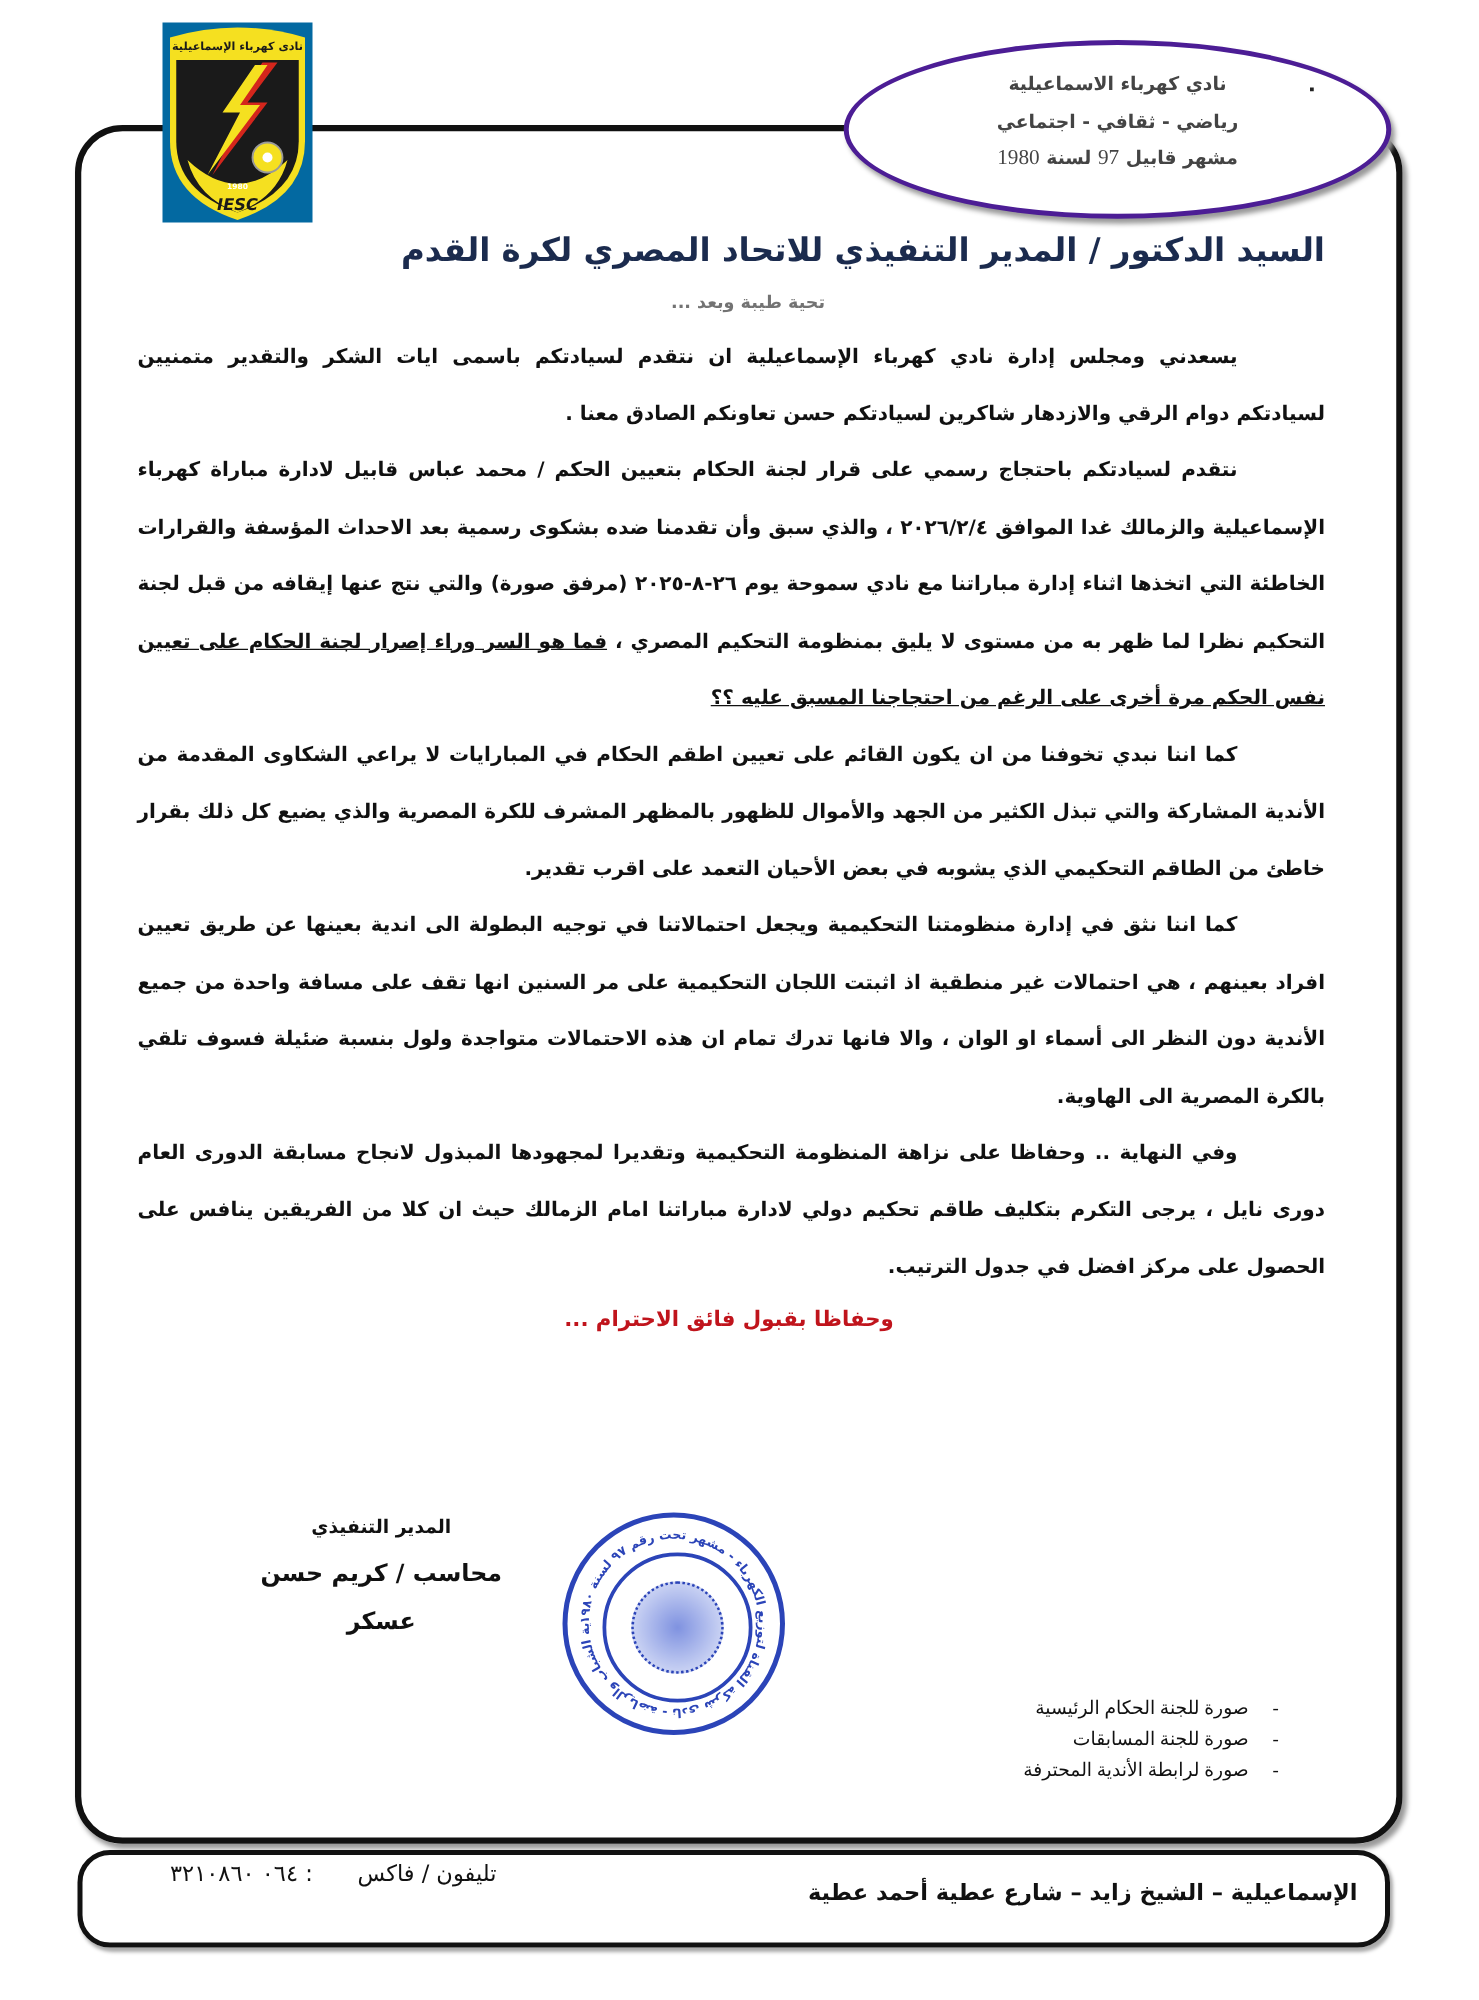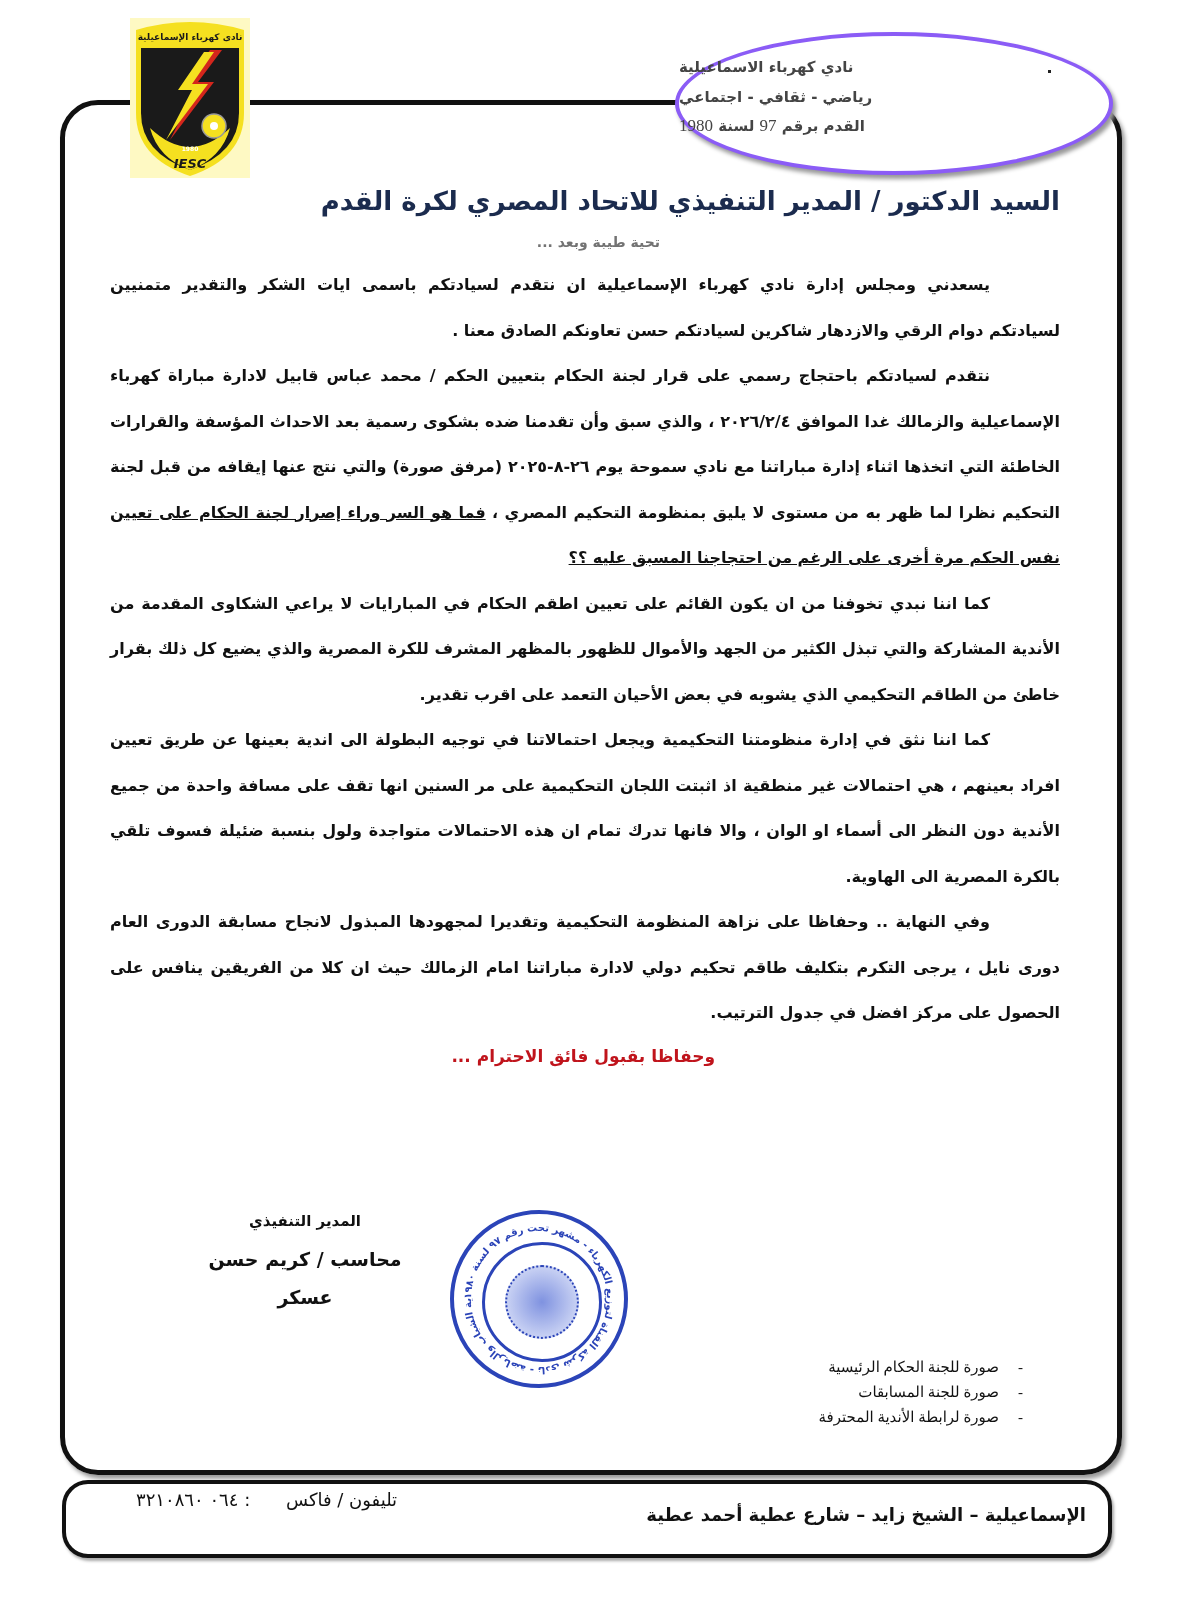--- a/index.html
+++ b/index.html
@@ -1,22 +1,22 @@
 <!DOCTYPE html>
 <html lang="ar"><head>
 <meta charset="utf-8">
 <style>
   html, body { margin:0; padding:0; background:#ffffff; }
   body { width:1183px; height:1600px; position:relative; overflow:hidden;
          font-family:"DejaVu Sans", sans-serif; color:#111; }
   .frame { position:absolute; left:60px; top:100px; width:1052px; height:1365px;
            border:5px solid #111; border-radius:38px; box-shadow:3px 4px 4px #999; }
-  .logo { position:absolute; left:130px; top:18px; width:120px; height:160px; background:#fef9c3; }
-  .oval { position:absolute; left:675px; top:32px; width:430px; height:135px; border:4px solid #8b5cf6;
-          border-radius:50%; background:#fff; box-shadow:3px 4px 4px #999; text-align:left; }
+  .logo { position:absolute; left:130px; top:18px; width:120px; height:160px; background:#0369a1; }
+  .oval { position:absolute; left:675px; top:32px; width:430px; height:135px; border:4px solid #4c1d95;
+          border-radius:50%; background:#fff; box-shadow:3px 4px 4px #999; text-align:center; }
   .oval div { color:#444; font-weight:bold; font-family:"DejaVu Sans", sans-serif; }
   .oval .l1 { font-size:15px; margin-top:22px; letter-spacing:1px; }
   .oval .l2 { font-size:15px; margin-top:12px; }
   .oval .l3 { font-size:15px; margin-top:10px; }
   .oval .l3 span.num { font-family:"Liberation Serif", serif; font-weight:normal; font-size:17px; }
   .dot { position:absolute; left:1048px; top:70px; width:3px; height:3px; background:#222; }
   .content { position:absolute; left:110px; top:180px; width:950px; direction:rtl; text-align:right; }
   .addr { font-family:"DejaVu Sans", sans-serif; font-weight:bold; font-size:26px; color:#1b2b4e;
           margin:0; line-height:42px; }
   .greet { font-weight:bold; font-size:14px; color:#737373; margin-right:400px; line-height:40px; }
@@ -61,21 +61,21 @@
     <text x="60" y="22" text-anchor="middle" font-size="9" font-weight="bold" fill="#1a1a1a" font-family="DejaVu Sans, sans-serif">نادى كهرباء الإسماعيلية</text>
     <text x="60" y="133" text-anchor="middle" font-size="6" font-weight="bold" fill="#fff" font-family="DejaVu Sans, sans-serif">1980</text>
     <text x="60" y="150" text-anchor="middle" font-size="13" font-weight="bold" font-style="italic" fill="#1a1a1a" font-family="DejaVu Sans, sans-serif">IESC</text>
   </svg>
 </div>
 
 <div class="oval" dir="rtl">
   <div class="l1">نادي كهرباء الاسماعيلية</div>
   <div class="l2">رياضي - ثقافي - اجتماعي</div>
   <div class="l3">
-    <span>القدم برقم</span>
+    <span>مشهر قابيل</span>
     <span class="num">97</span>
     <span>لسنة</span>
     <span class="num">1980</span>
   </div>
 </div>
 <div class="dot"></div>
 
 <div class="content">
   <h1 class="addr">السيد الدكتور / المدير التنفيذي للاتحاد المصري لكرة القدم</h1>
   <div class="greet">تحية طيبة وبعد ...</div>

